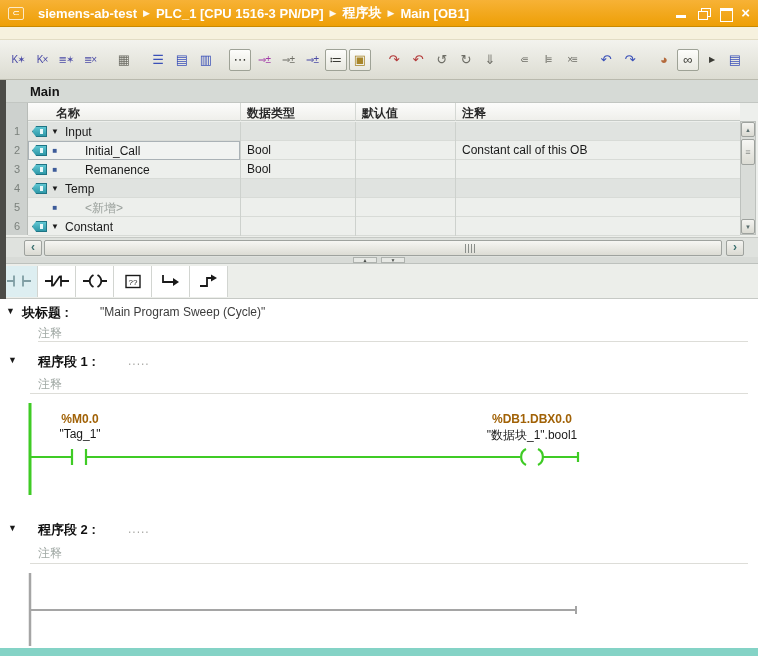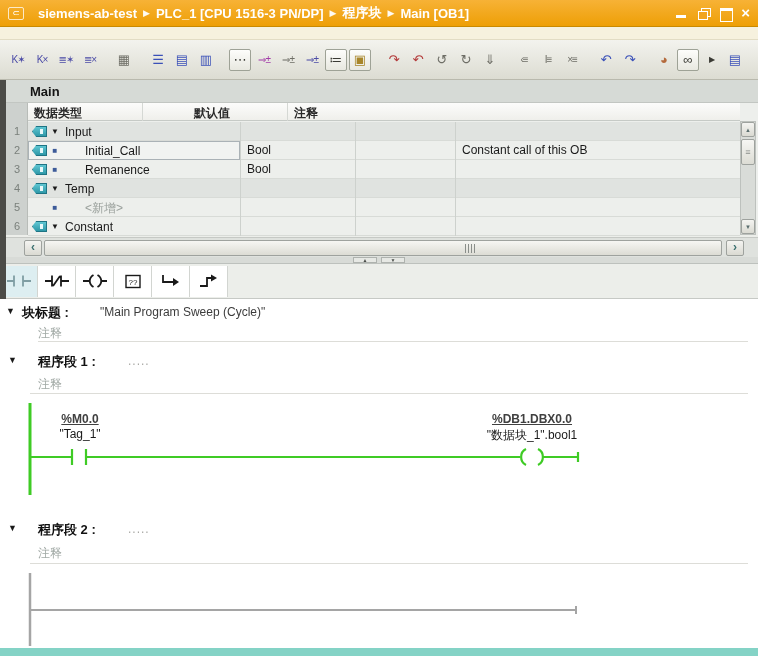--- a/index.html
+++ b/index.html
@@ -45,21 +45,21 @@
   .mainrow .t { position:absolute; left:30px; top:4px; font-size:13px; font-weight:bold; color:#141414; }
   .darkstrip { left:0; top:80px; width:6px; height:219px; background:#4B4B47; z-index:5; }
 
   
   .vartable { left:6px; top:103px; width:752px; height:132px; background:#EDEFEC; font-size:12px; color:#1A1A1A; }
   .gutter { position:absolute; left:0; top:0; width:22px; height:132px; background:#CDD1CE; border-right:1px solid #B8BCB8; }
   .gnum { position:absolute; left:0; width:22px; height:19px; text-align:center; font-size:11px; color:#7A807C; line-height:19px; }
   .thead { position:absolute; left:22px; top:0; width:712px; height:18px;
     background:linear-gradient(#FCFCFB,#EFEFEB); border-bottom:1px solid #C6CAC6; display:flex; }
   .th { font-weight:bold; color:#2A2A2A; padding:2px 0 0 6px; border-right:1px solid #D5D8D4; height:18px; }
-  .th1 { width:213px; padding-left:28px; } .th2 { width:115px; } .th3 { width:100px;margin-left:45px; } .th4 { flex:1; border-right:none; }
+  .th1 { width:213px; padding-left:28px; } .th2 { width:115px; } .th3 { width:100px; } .th4 { flex:1; border-right:none; }
   .trow { position:absolute; left:22px; width:712px; height:19px; display:flex; border-bottom:1px solid #D8DBD7; }
   .r-dark { background:#E0E3E0; } .r-light { background:#EDEFEC; }
   .cell { height:19px; line-height:18px; border-right:1px solid #CDD1CD; overflow:hidden; white-space:nowrap; }
   .c-name { width:213px; display:flex; align-items:center; }
   .c-type { width:115px; padding-left:6px; } .c-def { width:100px; } .c-com { flex:1; padding-left:6px; border-right:none; }
   .tagicon { width:15px; height:11px; margin-left:4px; flex:0 0 15px;
     background:linear-gradient(#5FC6D2,#2E98A8); border:1px solid #1E7484;
     clip-path:polygon(0 50%,28% 0,100% 0,100% 100%,28% 100%); position:relative; }
   .tagicon::after { content:""; position:absolute; right:3px; top:2px; bottom:2px; width:3px; background:#E8F8FA; }
   .noicon { visibility:hidden; }
@@ -105,21 +105,21 @@
   .editor { left:0; top:299px; width:758px; height:349px; background:#FFFFFF; }
   .exp { position:absolute; font-size:9px; color:#1A1A1A; cursor:pointer; }
   .btitle-label { position:absolute; left:22px; top:5px; font-size:13px; font-weight:bold; color:#111; }
   .btitle-value { position:absolute; left:100px; top:6px; font-size:12px; color:#3C3C3C; }
   .cmt { position:absolute; font-size:12px; color:#A2AAA6; }
   .cunderline { position:absolute; height:1px; background:#DDDDD8; }
   .nethead-label { position:absolute; left:38px; font-size:13px; font-weight:bold; color:#111; }
   .netdots { position:absolute; left:128px; font-size:12px; color:#A8A8A4; letter-spacing:1px; }
   .rungsvg { position:absolute; left:0; }
   .lbl { position:absolute; text-align:center; white-space:nowrap; font-size:12px; }
-  .lbl-addr { font-weight:bold; color:#404040;text-decoration:underline; }
+  .lbl-addr { font-weight:bold; color:#a16207; }
   .lbl-name { color:#1A1A1A; }
 
   .bottomstrip { left:0; top:648px; width:758px; height:8px; background:#84D3C6; }
 </style>
 </head>
 <body>
 
 <div class="abs titlebar">
   <div class="tb-appicon">⊂</div>
   <div class="breadcrumb">
@@ -188,20 +188,21 @@
   <div class="gutter">
     <div class="gnum" style="top:19px">1</div>
     <div class="gnum" style="top:38px">2</div>
     <div class="gnum" style="top:57px">3</div>
     <div class="gnum" style="top:76px">4</div>
     <div class="gnum" style="top:95px">5</div>
     <div class="gnum" style="top:114px">6</div>
   </div>
 
   <div class="thead">
+    <div class="th th1">名称</div>
     <div class="th th2">数据类型</div>
     <div class="th th3">默认值</div>
     <div class="th th4">注释</div>
   </div>
 
   <div class="trow r-dark" style="top:19px">
     <div class="cell c-name">
       <span class="tagicon"></span>
       <span class="marker m-exp">▼</span>
       <span class="nm">Input</span>

